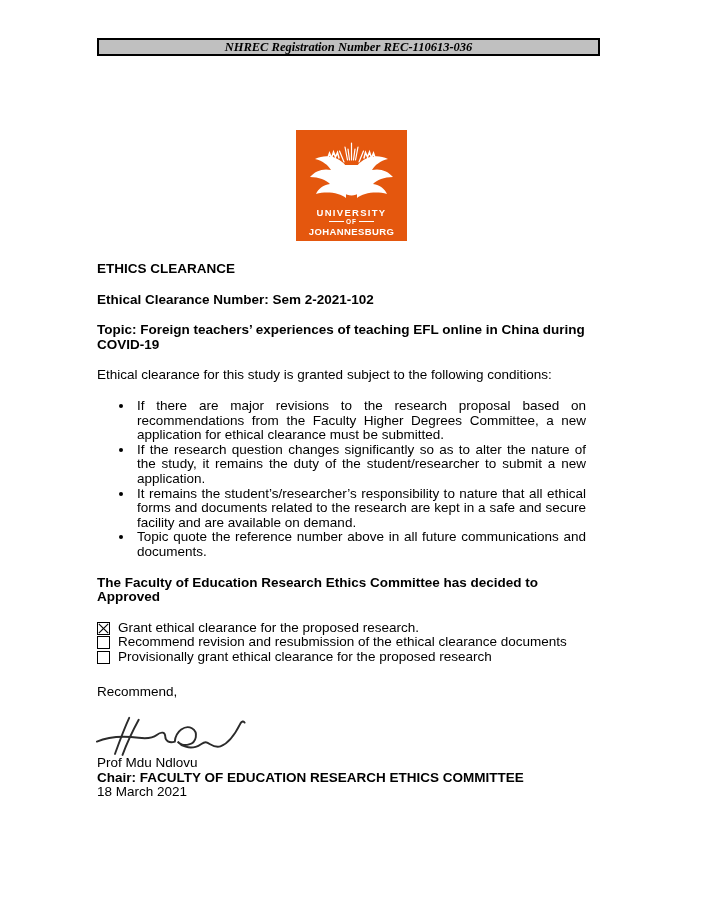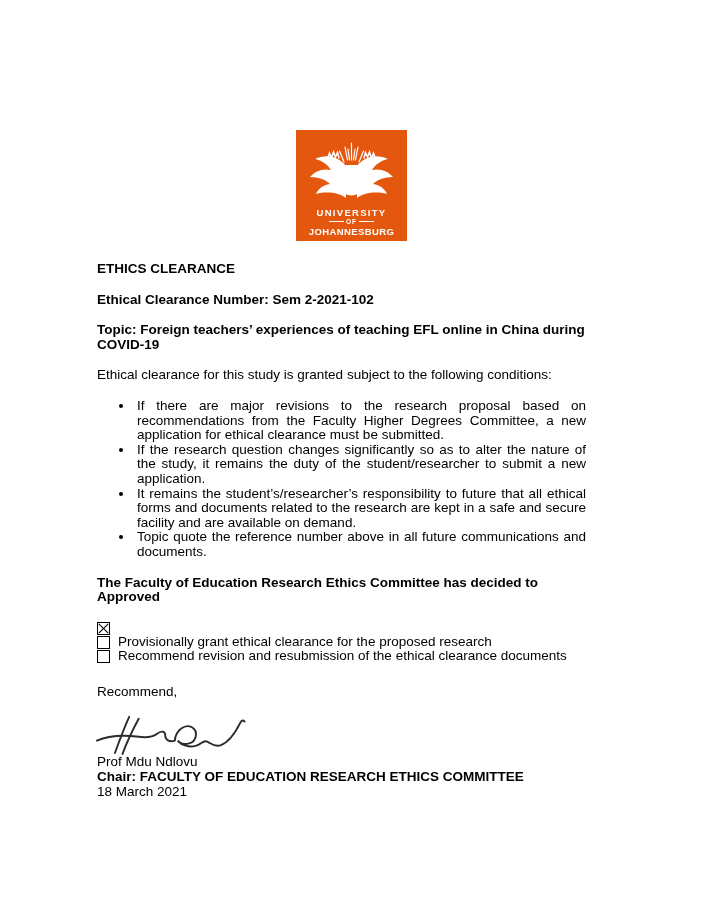--- a/index.html
+++ b/index.html
@@ -60,20 +60,23 @@
   .closing{margin-top:21px !important;}
   .signature{margin:-4px 0 0 -2px;height:44px;}
   .signature svg{display:block;width:152px;height:44px;}
   .sig-line{margin:0 !important;}
 </style>
 </head>
 <body>
 
 <div class="page">
 
+  <div class="banner">
+    <span>NHREC Registration Number REC-110613-036</span>
+  </div>
 
   <div class="logo">
     <svg viewBox="0 0 111 111" xmlns="http://www.w3.org/2000/svg">
       <rect x="0" y="0" width="111" height="111" fill="#E4570E"></rect>
 
       <g stroke="#ffffff" stroke-width="1.2" fill="none" stroke-linecap="round">
         <path d="M55.5,30 L55.5,13"></path>
         <path d="M51.5,30 L49,17"></path>
         <path d="M59.5,30 L62,17"></path>
         <path d="M48,32 L43.5,21"></path>
@@ -109,46 +112,47 @@
 
     <p class="bold">Ethical Clearance Number: Sem 2-2021-102</p>
 
     <p class="bold">Topic: Foreign teachers’ experiences of teaching EFL online in China during COVID-19</p>
 
     <p>Ethical clearance for this study is granted subject to the following conditions:</p>
 
     <ul class="conditions">
       <li>If there are major revisions to the research proposal based on recommendations from the Faculty Higher Degrees Committee, a new application for ethical clearance must be submitted.</li>
       <li>If the research question changes significantly so as to alter the nature of the study, it remains the duty of the student/researcher to submit a new application.</li>
-      <li>It remains the student’s/researcher’s responsibility to future that all ethical forms and documents related to the research are kept in a safe and secure facility and are available on demand.</li>
+      <li>It remains the student’s/researcher’s responsibility to nature that all ethical forms and documents related to the research are kept in a safe and secure facility and are available on demand.</li>
       <li>Topic quote the reference number above in all future communications and documents.</li>
     </ul>
 
     <p class="bold">The Faculty of Education Research Ethics Committee has decided to Approved</p>
 
     <div class="options">
       <div class="option">
         <span class="checkbox checked">
           <svg viewBox="0 0 11 11">
             <line x1="0.8" y1="0.8" x2="10.2" y2="10.2" stroke="#000" stroke-width="1.1"></line>
             <line x1="10.2" y1="0.8" x2="0.8" y2="10.2" stroke="#000" stroke-width="1.1"></line>
           </svg>
         </span>
+        <span class="option-label">Grant ethical clearance for the proposed research.</span>
+      </div>
+      <div class="option">
+        <span class="checkbox">
+          
+        </span>
+        <span class="option-label">Recommend revision and resubmission of the ethical clearance documents</span>
       </div>
       <div class="option">
         <span class="checkbox">
           
         </span>
         <span class="option-label">Provisionally grant ethical clearance for the proposed research</span>
-      </div>
-      <div class="option">
-        <span class="checkbox">
-          
-        </span>
-        <span class="option-label">Recommend revision and resubmission of the ethical clearance documents</span>
       </div>
     </div>
 
     <p class="closing">Recommend,</p>
 
     <div class="signature">
       <svg viewBox="0 0 160 46" xmlns="http://www.w3.org/2000/svg">
         <g fill="none" stroke="#2b2b2b" stroke-width="2" stroke-linecap="round">
           <path d="M2,31 C16,25 30,25 46,27 C54,28 60,28 65,24 C70,20 74,21 74,26 C74,30 78,33 84,31 C85,20 95,13 102,17 C109,21 107,32 99,34 C94,35.5 89,34 87,31 C91,36 99,38.5 106,36.5 C112,35 114,30 118,32 C122,34 126,38 132,36 C139,33.5 147,24 153,12 C154.5,9.5 156.5,9 157.5,11"></path>
           <path d="M21,44 C25,33 30,19 36,6"></path>

